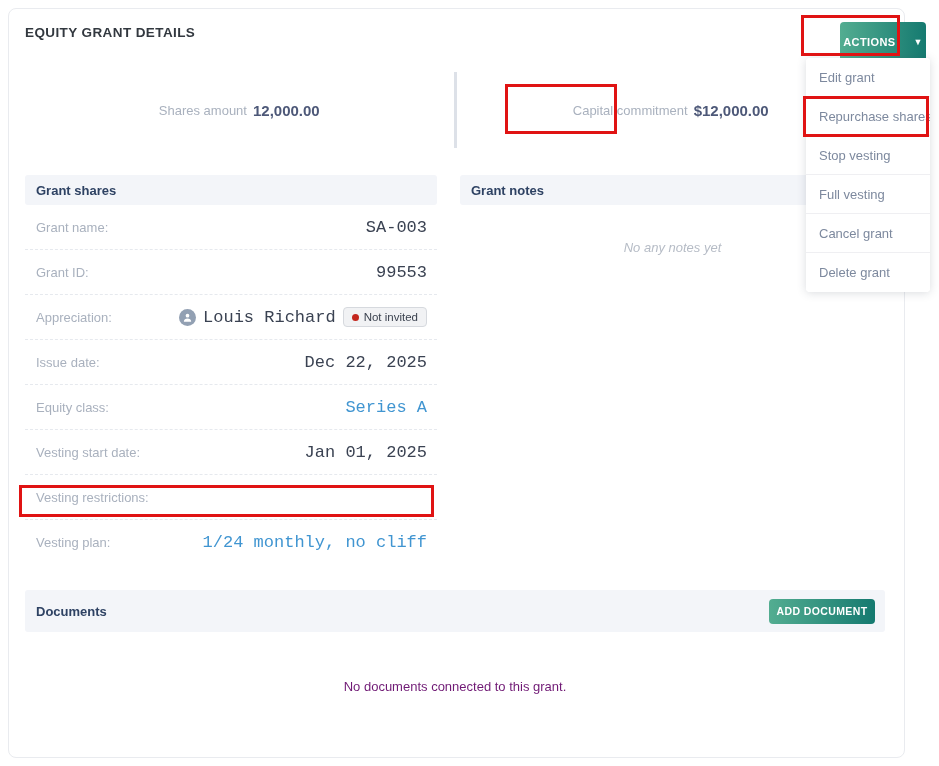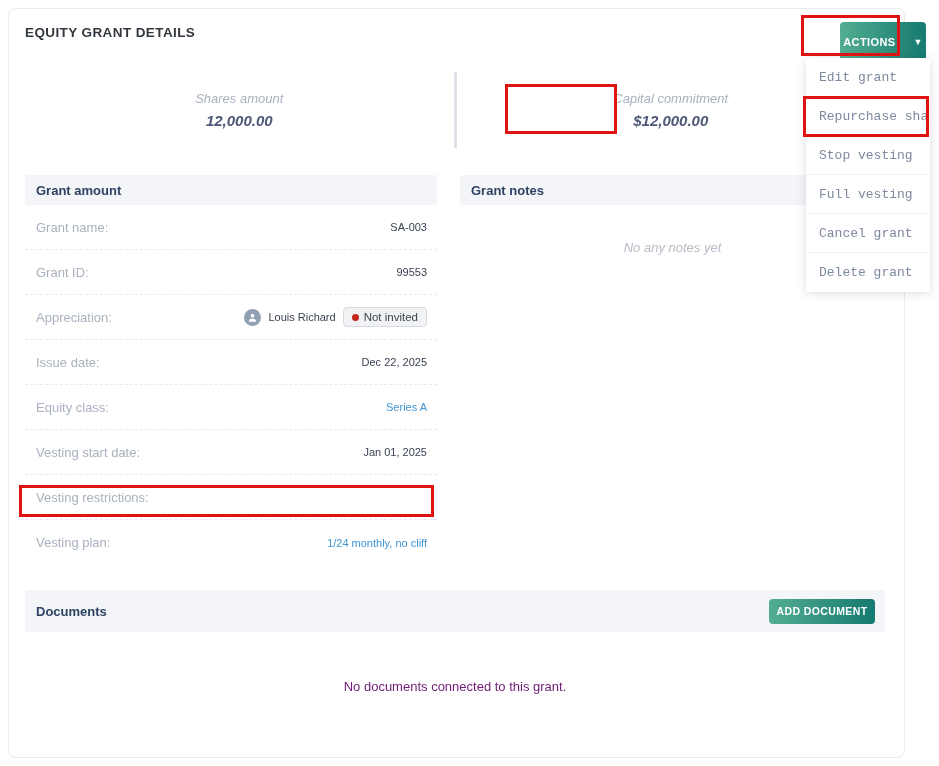--- a/index.html
+++ b/index.html
@@ -14,64 +14,64 @@
     letter-spacing:.4px; color:#32383f; }
 
   .btn-teal { background:linear-gradient(90deg,#53ad91,#157a70); color:#fff;
     font-weight:bold; letter-spacing:.4px; border:none; border-radius:4px;
     display:flex; align-items:center; justify-content:center; cursor:pointer; }
   .actions-btn { left:840px; top:22px; width:86px; height:40px; font-size:11px; gap:18px; }
   .caret { font-size:9px; line-height:1; }
 
   
   .stats { left:25px; top:70px; width:860px; height:80px; display:flex; }
-  .stat { flex:1; display:flex; flex-direction:column; align-items:center;
-    justify-content:center; gap:6px;font-style:italic; }
+  .stat { flex:1; display:flex; align-items:center;
+    justify-content:center; gap:6px; }
   .stat-label { font-size:13px; color:#a9b1be; }
   .stat-value { font-size:15px; font-weight:bold; color:#4d5878; }
   .stat-div { width:1px; background:#dde1e8; margin:2px 0; }
 
   
   .sec-bar { background:#f3f5f9; border-radius:3px; display:flex;
     align-items:center; }
   .sec-title { font-size:13px; font-weight:bold; color:#2e4263; }
 
   .gd-bar { left:25px; top:175px; width:412px; height:30px; padding-left:11px; }
   .gn-bar { left:460px; top:175px; width:425px; height:30px; padding-left:11px; }
   .doc-bar { left:25px; top:590px; width:860px; height:42px; padding:0 10px 0 11px;
     justify-content:space-between; }
 
   
   .rows { left:25px; top:205px; width:412px; }
   .row { height:45px; display:flex; align-items:center; justify-content:space-between;
     padding:0 10px 0 11px; border-bottom:1px dashed #e6e9ee; }
   .row:last-child { border-bottom:none; }
   .row-label { font-size:13px; color:#a9b1be; }
-  .row-value { font-size:11px; color:#3a4252; text-align:left; }
+  .row-value { font-size:17px; color:#3a4252; text-align:left;font-family:Liberation Mono, monospace; }
   .row-value.link { color:#4095d1; }
   .person { display:flex; align-items:center; gap:7px; }
   .avatar { width:17px; height:17px; border-radius:50%; background:#92a0b3;
     display:inline-flex; align-items:center; justify-content:center; }
   .badge { display:inline-flex; align-items:center; gap:5px; background:#f1f2f4;
     border:1px solid #d6d9de; border-radius:4px; padding:3px 8px;
     font-size:11.5px; color:#3c4350; }
   .badge-dot { width:7px; height:7px; border-radius:50%; background:#c3261d; }
 
   .notes-empty { left:460px; top:240px; width:425px; text-align:center;
     font-size:13px; font-style:italic; color:#b6bcc6; }
   .docs-empty { left:25px; top:679px; width:860px; text-align:center;
     font-size:13px; color:#701a75; }
   .add-doc-btn { width:106px; height:25px; font-size:10.5px; }
 
   
   .dropdown { left:806px; top:58px; width:124px; background:#fff; border-radius:4px;
     box-shadow:0 1px 10px rgba(50,60,80,.18); z-index:5; overflow:hidden; }
   .menu-item { height:39px; display:flex; align-items:center; padding-left:13px;
     font-size:13px; color:#7d899e; border-bottom:1px solid #efeff2; cursor:pointer;
-    background:#fff; white-space:nowrap;font-family:Liberation Mono, monospace; }
+    background:#fff; white-space:nowrap; }
   .menu-item:last-child { border-bottom:none; }
 
   
   .ann { border:3px solid #e01313; z-index:9; pointer-events:none; }
   .ann-actions    { left:801px; top:15px;  width:99px;  height:41px; }
   .ann-price      { left:505px; top:84px;  width:112px; height:50px; }
   .ann-repurchase { left:803px; top:96px;  width:126px; height:41px; }
   .ann-vesting    { left:19px;  top:485px; width:415px; height:32px; }
 </style>
 </head>
@@ -94,21 +94,21 @@
     <div class="stat-div"></div>
     <div class="stat-div"></div>
     <div class="stat-div"></div>
     <div class="stat">
       <div class="stat-label">Capital commitment</div>
       <div class="stat-value">$12,000.00</div>
     </div>
   </div>
 
 <div class="abs sec-bar gd-bar">
-  <span class="sec-title">Grant amount</span>
+  <span class="sec-title">Grant shares</span>
 </div>
 
 <div class="abs rows" id="grant-rows">
     <div class="row">
       <span class="row-label">Grant name:</span>
       <span class="row-value">SA-003</span>
     </div>
     <div class="row">
       <span class="row-label">Grant ID:</span>
       <span class="row-value">99553</span>

